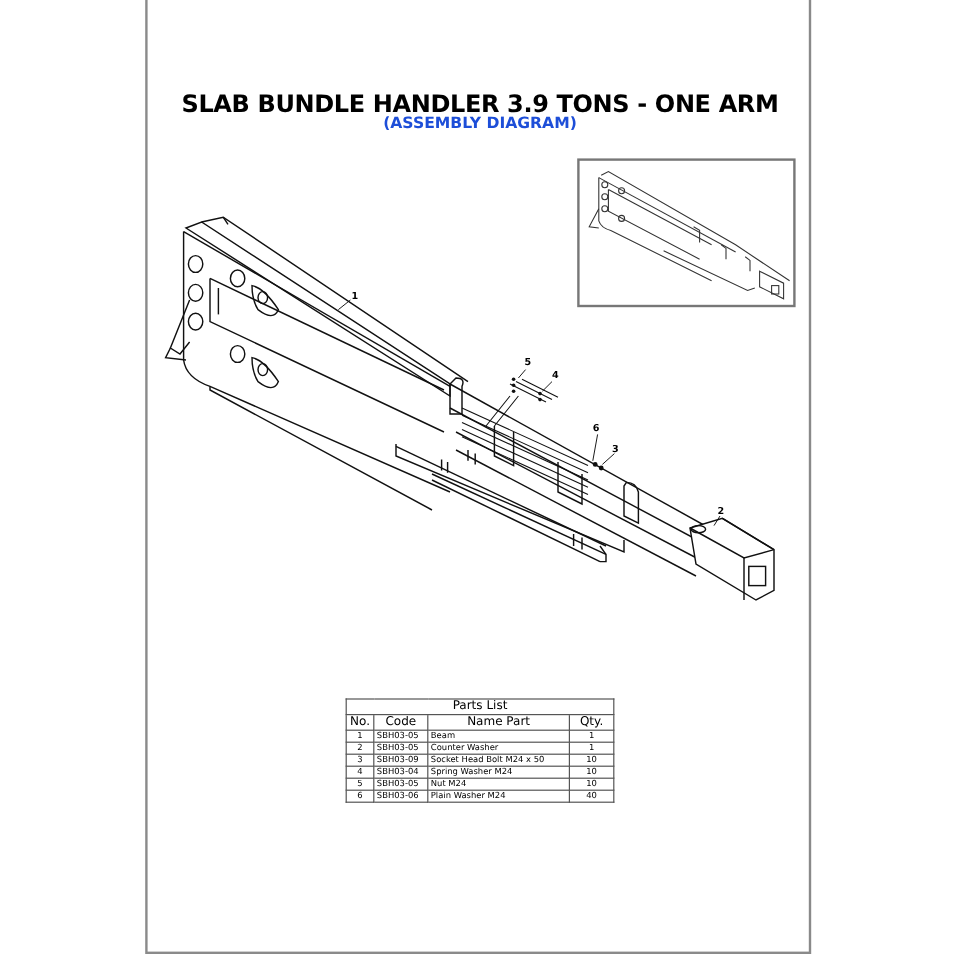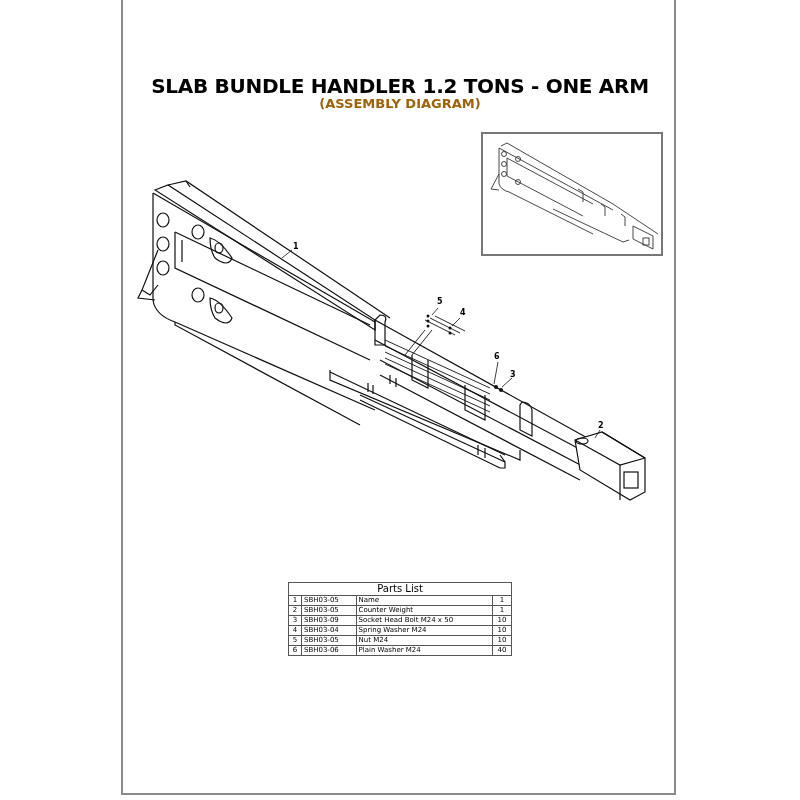--- a/index.html
+++ b/index.html
@@ -1,34 +1,34 @@
 <!DOCTYPE html>
 <html><head>
 <meta charset="utf-8">
 <style>
   html, body { margin:0; padding:0; background:#ffffff; }
   body { width:800px; height:800px; position:relative; overflow:hidden; font-family:"DejaVu Sans", sans-serif; }
   .page { position:absolute; left:121px; top:-2px; width:555px; height:797px; border:2px solid #8a8a8a; background:#fff; box-sizing:border-box; }
   .title { position:absolute; left:0; width:800px; top:74px; text-align:center; font-weight:bold; font-size:20px; letter-spacing:-0.3px; color:#000; }
-  .subtitle { position:absolute; left:0; width:800px; top:96px; text-align:center; font-weight:bold; font-size:13px; color:#a16207; }
+  .subtitle { position:absolute; left:0; width:800px; top:96px; text-align:center; font-weight:bold; font-size:13px; color:#1d4ed8; }
   .inset { position:absolute; left:481px; top:132px; width:182px; height:124px; border:2px solid #777; box-sizing:border-box; background:#fff; }
   .drawing { position:absolute; left:0; top:0; width:800px; height:800px; }
   .parts { position:absolute; left:288px; top:582px; width:224px; border-collapse:collapse; font-size:7px; font-family:"DejaVu Sans", sans-serif; }
   .parts td, .parts th { border:1px solid #555; padding:0 2px; height:9px; line-height:9px; }
   .parts .cap { font-size:10px; font-weight:normal; text-align:center; height:12px; line-height:12px; }
   .parts .hdr th { font-size:10px; font-weight:normal; height:12px; line-height:12px; }
   .c { text-align:center; }
   .balloon { position:absolute; font-size:8px; font-weight:bold; color:#000; }
 </style>
 </head>
 <body>
 
 <div class="page"></div>
 
-<div class="title">SLAB BUNDLE HANDLER 1.2 TONS - ONE ARM</div>
+<div class="title">SLAB BUNDLE HANDLER 3.9 TONS - ONE ARM</div>
 <div class="subtitle">(ASSEMBLY DIAGRAM)</div>
 
 <svg class="drawing" viewBox="0 0 800 800" fill="none" stroke="#111" stroke-width="1.2">
 
   <g>
     <path d="M155 190 L168 185 L375 320 L375 330 Z" fill="#fff"></path>
     <path d="M153 193 L153 300 Q155 315 175 322 L375 410"></path>
     <path d="M153 193 L375 322"></path>
     <path d="M168 185 L186 181 L390 318"></path>
     <path d="M186 181 L190 187"></path>
@@ -143,30 +143,36 @@
     <rect x="160" y="104" width="6" height="7"></rect>
     <path d="M70 75 L140 108 L146 106"></path>
   </svg>
 </div>
 
 <table class="parts">
   <tbody>
       <tr>
         <th colspan="4" class="cap">Parts List</th>
       </tr>
+  <tr class="hdr">
+    <th style="width:18px">No.</th>
+    <th style="width:40px">Code</th>
+    <th>Name Part</th>
+    <th style="width:32px">Qty.</th>
+  </tr>
   <tr>
     <td class="c">1</td>
     <td>SBH03-05</td>
-    <td>Name</td>
+    <td>Beam</td>
     <td class="c">1</td>
   </tr>
   <tr>
     <td class="c">2</td>
     <td>SBH03-05</td>
-    <td>Counter Weight</td>
+    <td>Counter Washer</td>
     <td class="c">1</td>
   </tr>
   <tr>
     <td class="c">3</td>
     <td>SBH03-09</td>
     <td>Socket Head Bolt M24 x 50</td>
     <td class="c">10</td>
   </tr>
   <tr>
     <td class="c">4</td>

